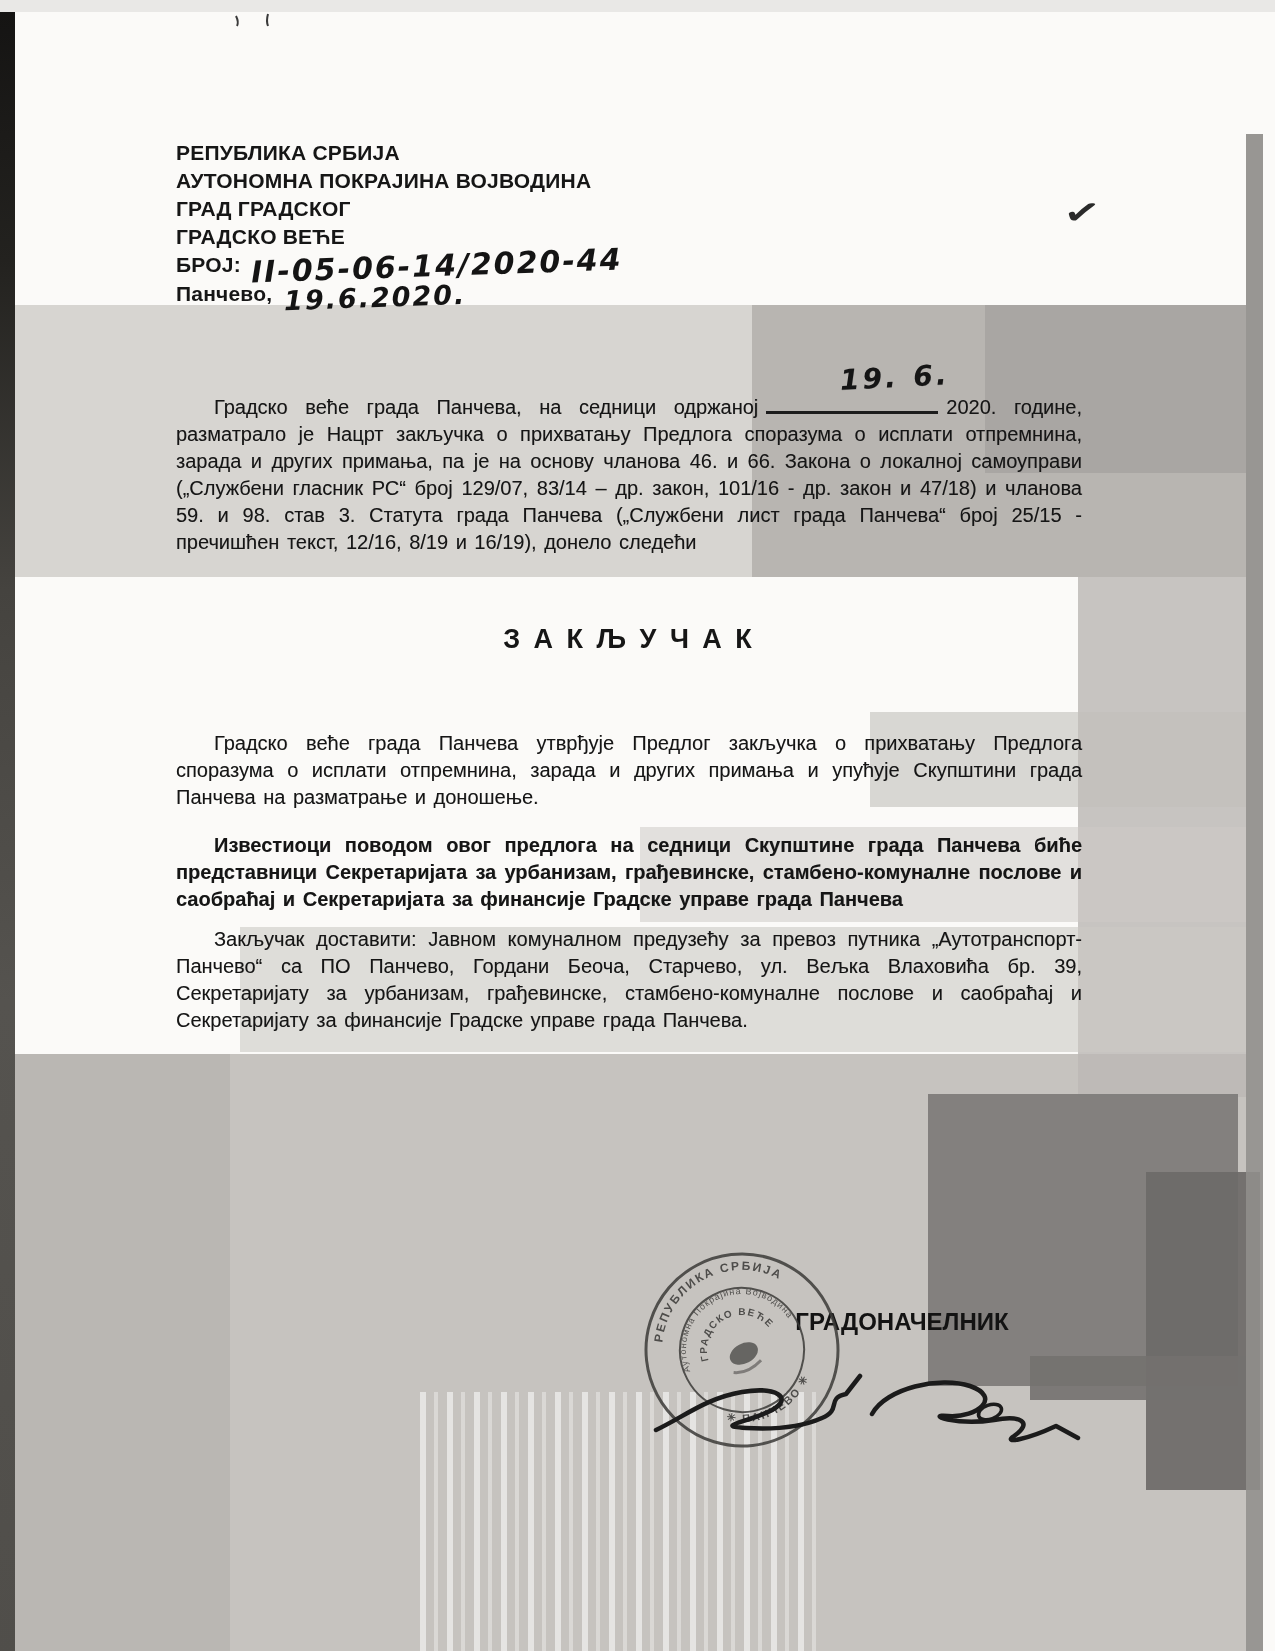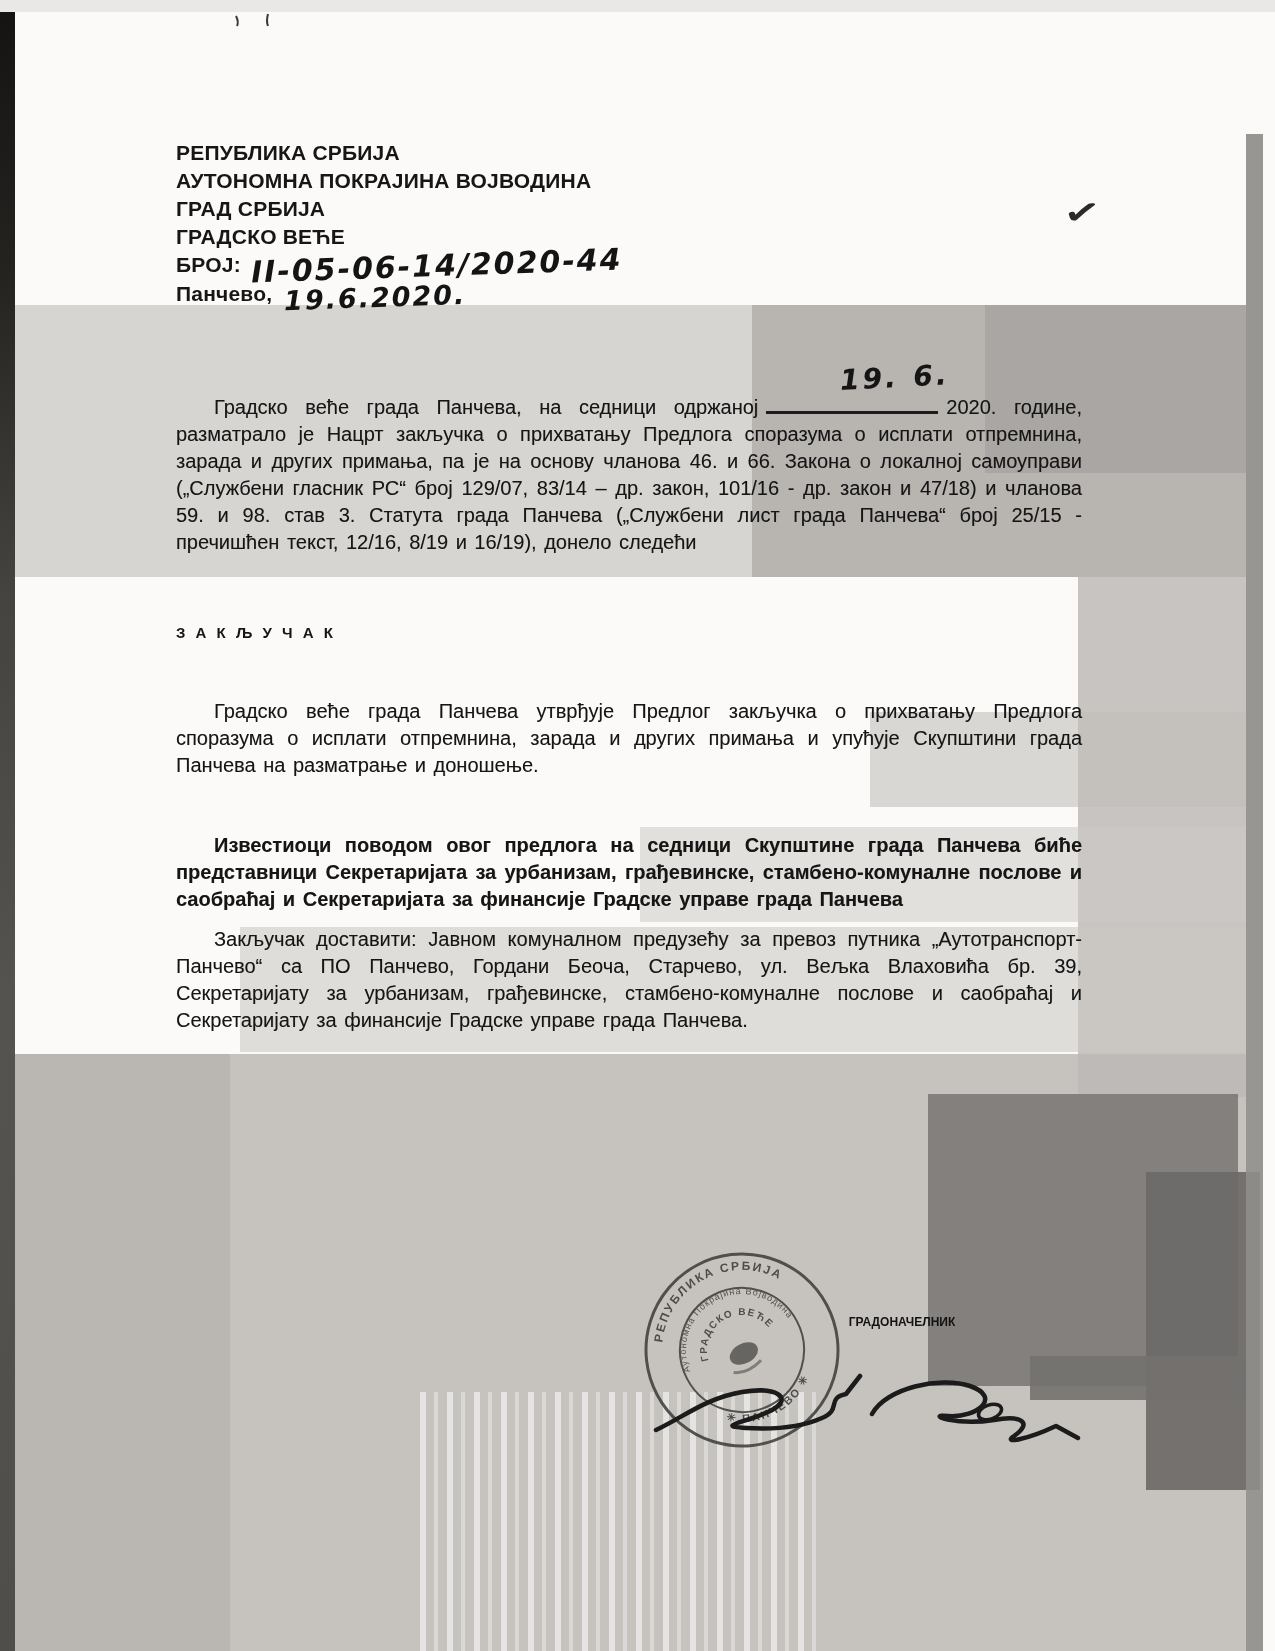--- a/index.html
+++ b/index.html
@@ -53,33 +53,33 @@
     font-family:"DejaVu Sans",sans-serif;font-style:italic;font-weight:bold;
     display:inline-block;letter-spacing:2px;color:#141414;
   }
   .hand-number{font-size:30px;transform:rotate(-2deg);margin-left:10px;vertical-align:-4px;}
   .hand-date{font-size:27px;transform:rotate(-2deg);margin-left:12px;vertical-align:-6px;}
   .para{
     left:176px;width:906px;font-size:20px;line-height:27px;
     text-align:justify;text-indent:38px;word-spacing:2px;
     color:#151515;text-shadow:0.3px 0.3px 0 rgba(20,20,20,0.28);
   }
-  .p1{top:382px;} .p2{top:686px;} .p3{top:820px;font-weight:bold;} .p4{top:914px;}
-  .heading{left:176px;top:612px;width:906px;font-size:15px;font-weight:bold;letter-spacing:3px;}
+  .p1{top:382px;} .p2{top:718px;} .p3{top:820px;font-weight:bold;} .p4{top:914px;}
+  .heading{left:176px;top:612px;width:906px;text-align:center;font-size:27px;font-weight:bold;letter-spacing:3px;}
   .blank-line{
     display:inline-block;width:172px;border-bottom:3px solid #1c1c1c;
     position:relative;height:6px;margin:0 8px;
   }
   .blank-line .hand-over{
     position:absolute;left:36px;top:-40px;font-size:28px;white-space:nowrap;
     font-family:"DejaVu Sans",sans-serif;font-style:italic;font-weight:bold;letter-spacing:3px;
     transform:rotate(-3deg);
   }
   .sig-block{left:712px;top:1296px;width:380px;text-align:center;font-weight:bold;
-    font-size:12px;line-height:28px;color:#131313;z-index:5;}
+    font-size:24px;line-height:28px;color:#131313;z-index:5;}
   .checkmark{left:1068px;top:180px;font-size:34px;z-index:5;
     transform:rotate(6deg) scaleX(1.35);color:#2a2a2a;font-weight:bold;}
   .stamp-wrap{position:absolute;left:638px;top:1234px;width:208px;height:208px;z-index:6;
     transform:rotate(-28deg);opacity:.85;}
   .sign-wrap{position:absolute;left:652px;top:1356px;width:432px;height:100px;z-index:7;}
   .topmarks{position:absolute;left:228px;top:0;width:60px;height:20px;z-index:5;}
 </style>
 </head>
 <body>
 
@@ -102,21 +102,21 @@
   <div class="patch left-strip streaks"></div>
 
   <svg class="topmarks" viewBox="0 0 60 20">
     <path d="M8,4 q3,6 1,10" stroke="#3a3a3a" stroke-width="2" fill="none"></path>
     <path d="M40,2 q-2,7 0,12" stroke="#3a3a3a" stroke-width="2" fill="none"></path>
   </svg>
 
   <div class="txt header-block">
     <div class="header-line">РЕПУБЛИКА СРБИЈА</div>
     <div class="header-line">АУТОНОМНА ПОКРАЈИНА ВОЈВОДИНА</div>
-    <div class="header-line">ГРАД СРБИЈА</div>
+    <div class="header-line">ГРАД ГРАДСКОГ</div>
     <div class="header-line">ГРАДСКО ВЕЋЕ</div>
     <div class="num-line"><span>БРОЈ:</span><span class="hand hand-number">II-05-06-14/2020-44</span></div>
     <div class="place-line"><span>Панчево,</span><span class="hand hand-date">19.6.2020.</span></div>
   </div>
 
   <div class="txt checkmark">✓</div>
 
   <div class="txt para p1">
     <span>Градско веће града Панчева, на седници одржаној</span><span class="blank-line"><span class="hand-over">19. 6.</span></span><span>2020. године, разматрало је Нацрт закључка о прихватању Предлога споразума о исплати отпремнина, зарада и других примања, па је на основу чланова 46. и 66. Закона о локалној самоуправи („Службени гласник РС“ број 129/07, 83/14 – др. закон, 101/16 - др. закон и 47/18) и чланова 59. и 98. став 3. Статута града Панчева („Службени лист града Панчева“ број 25/15 - пречишћен текст, 12/16, 8/19 и 16/19), донело следећи</span>
   </div>

